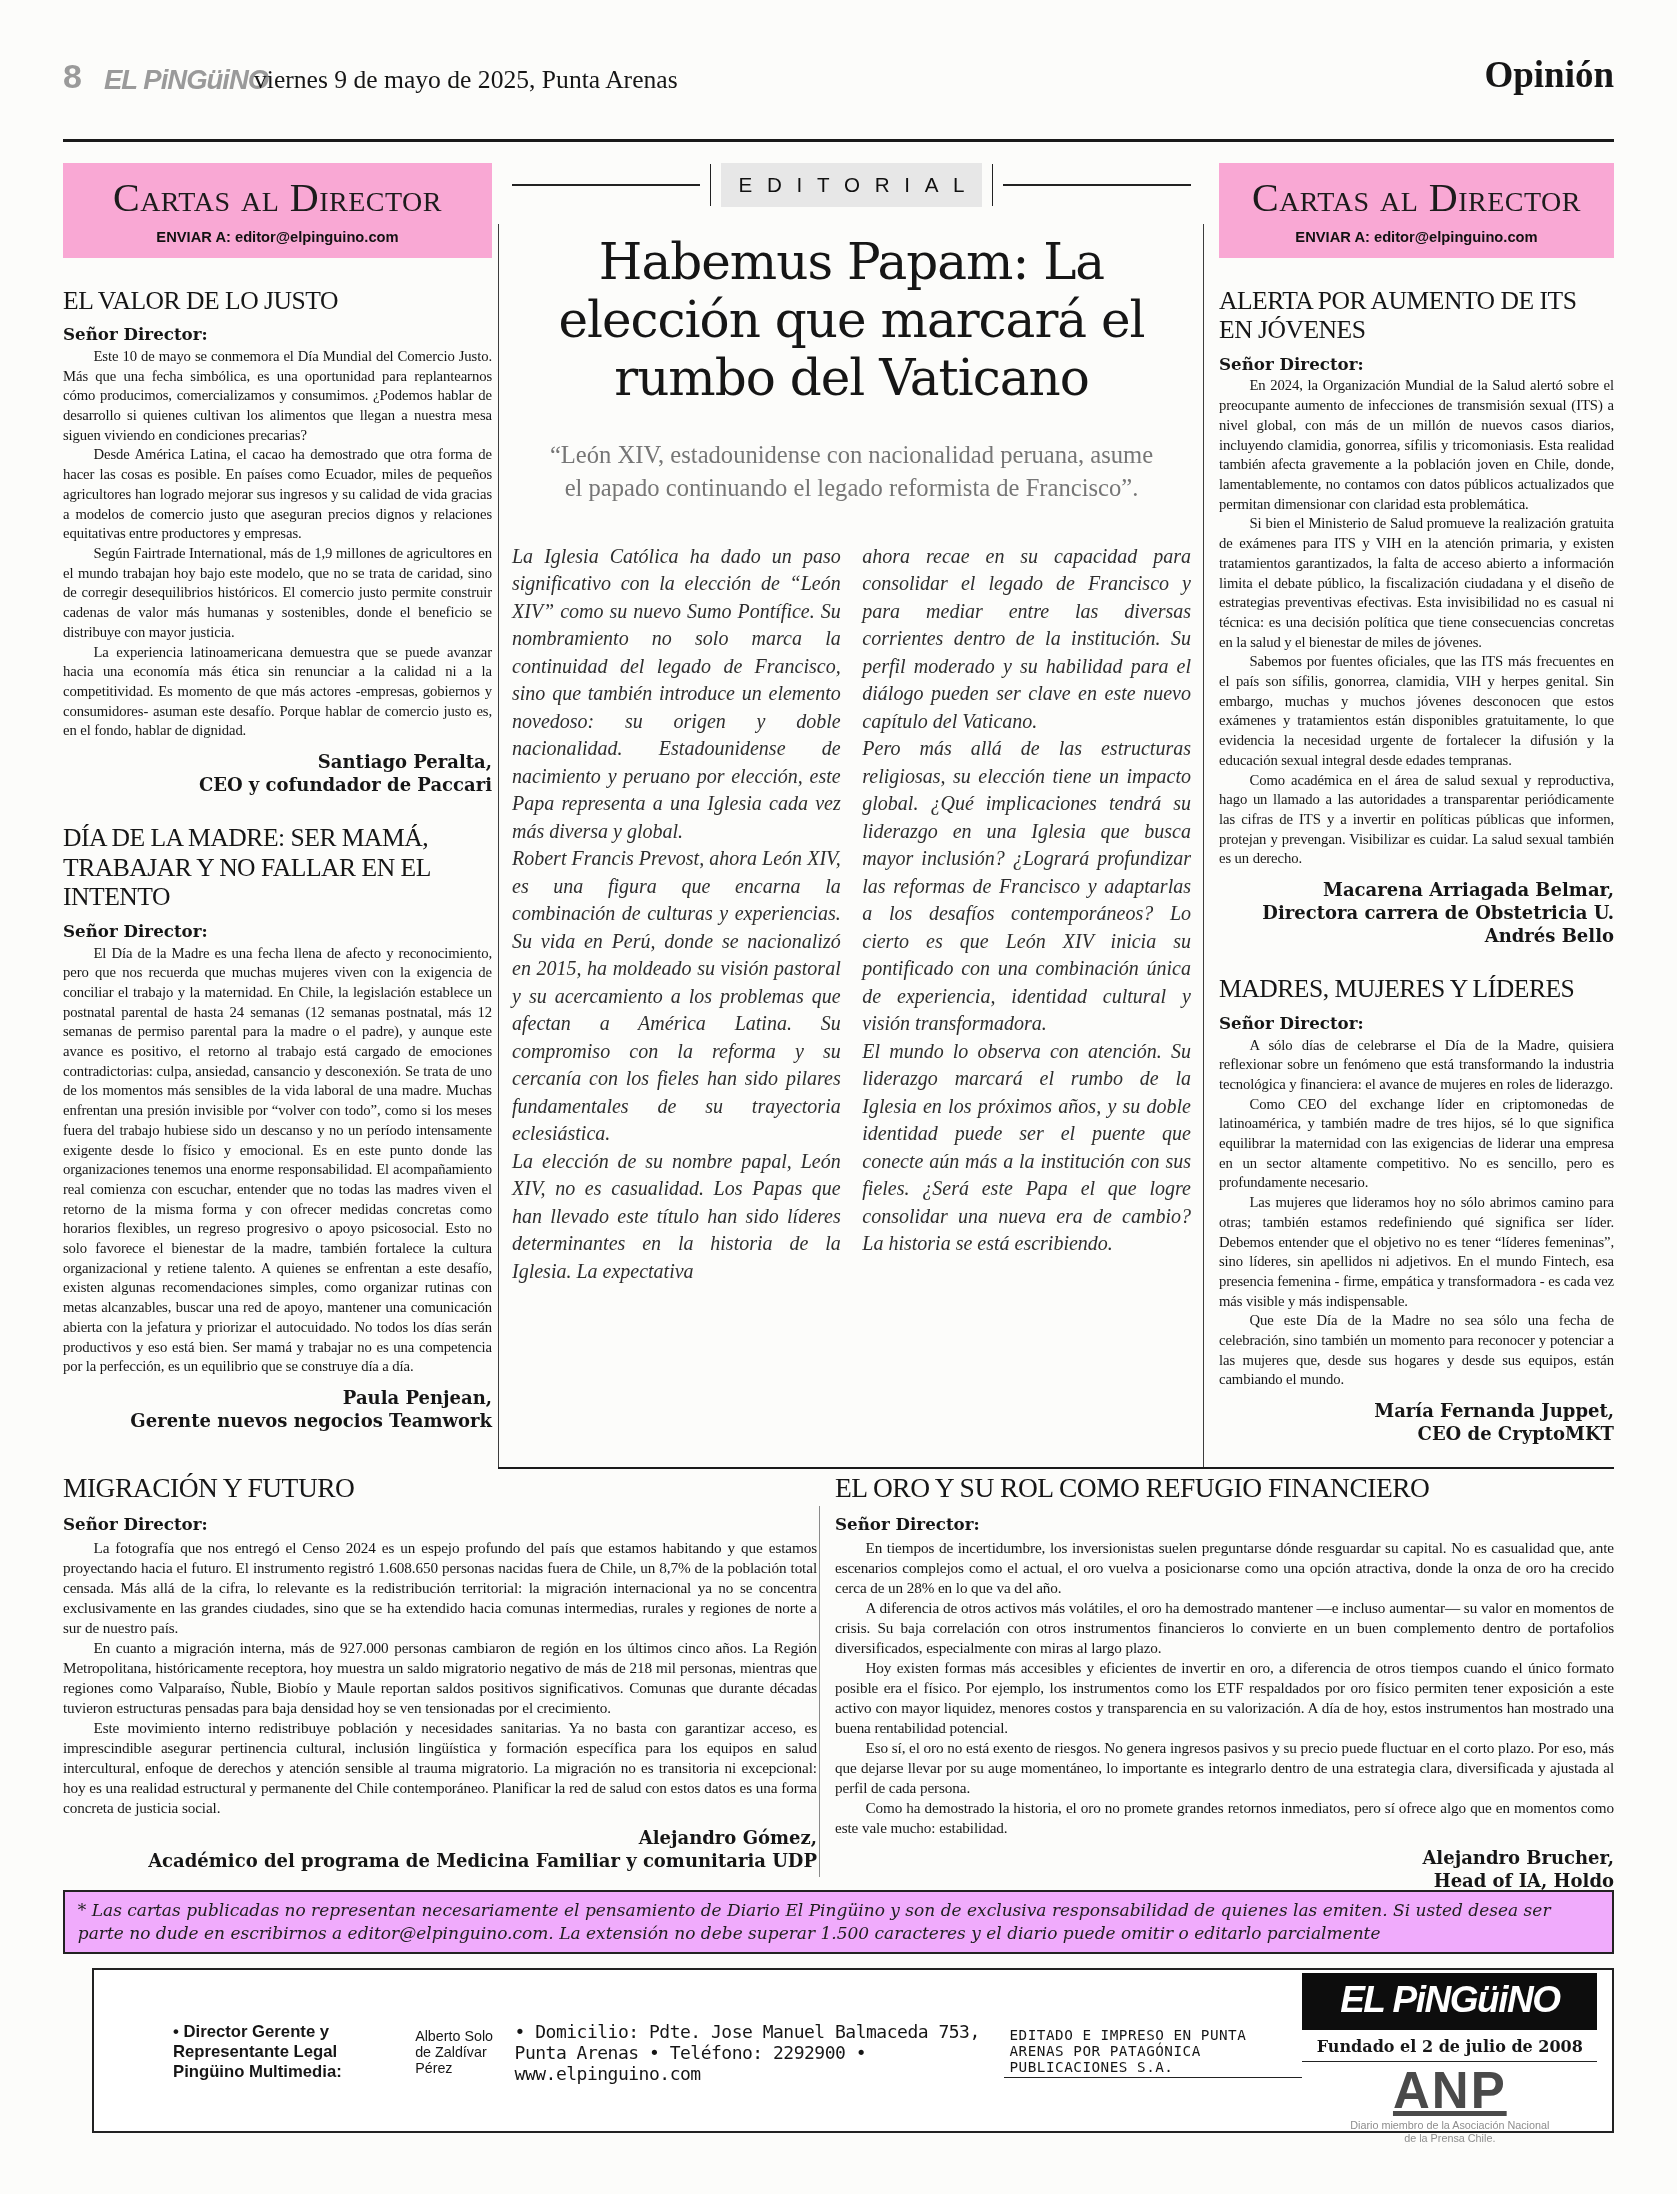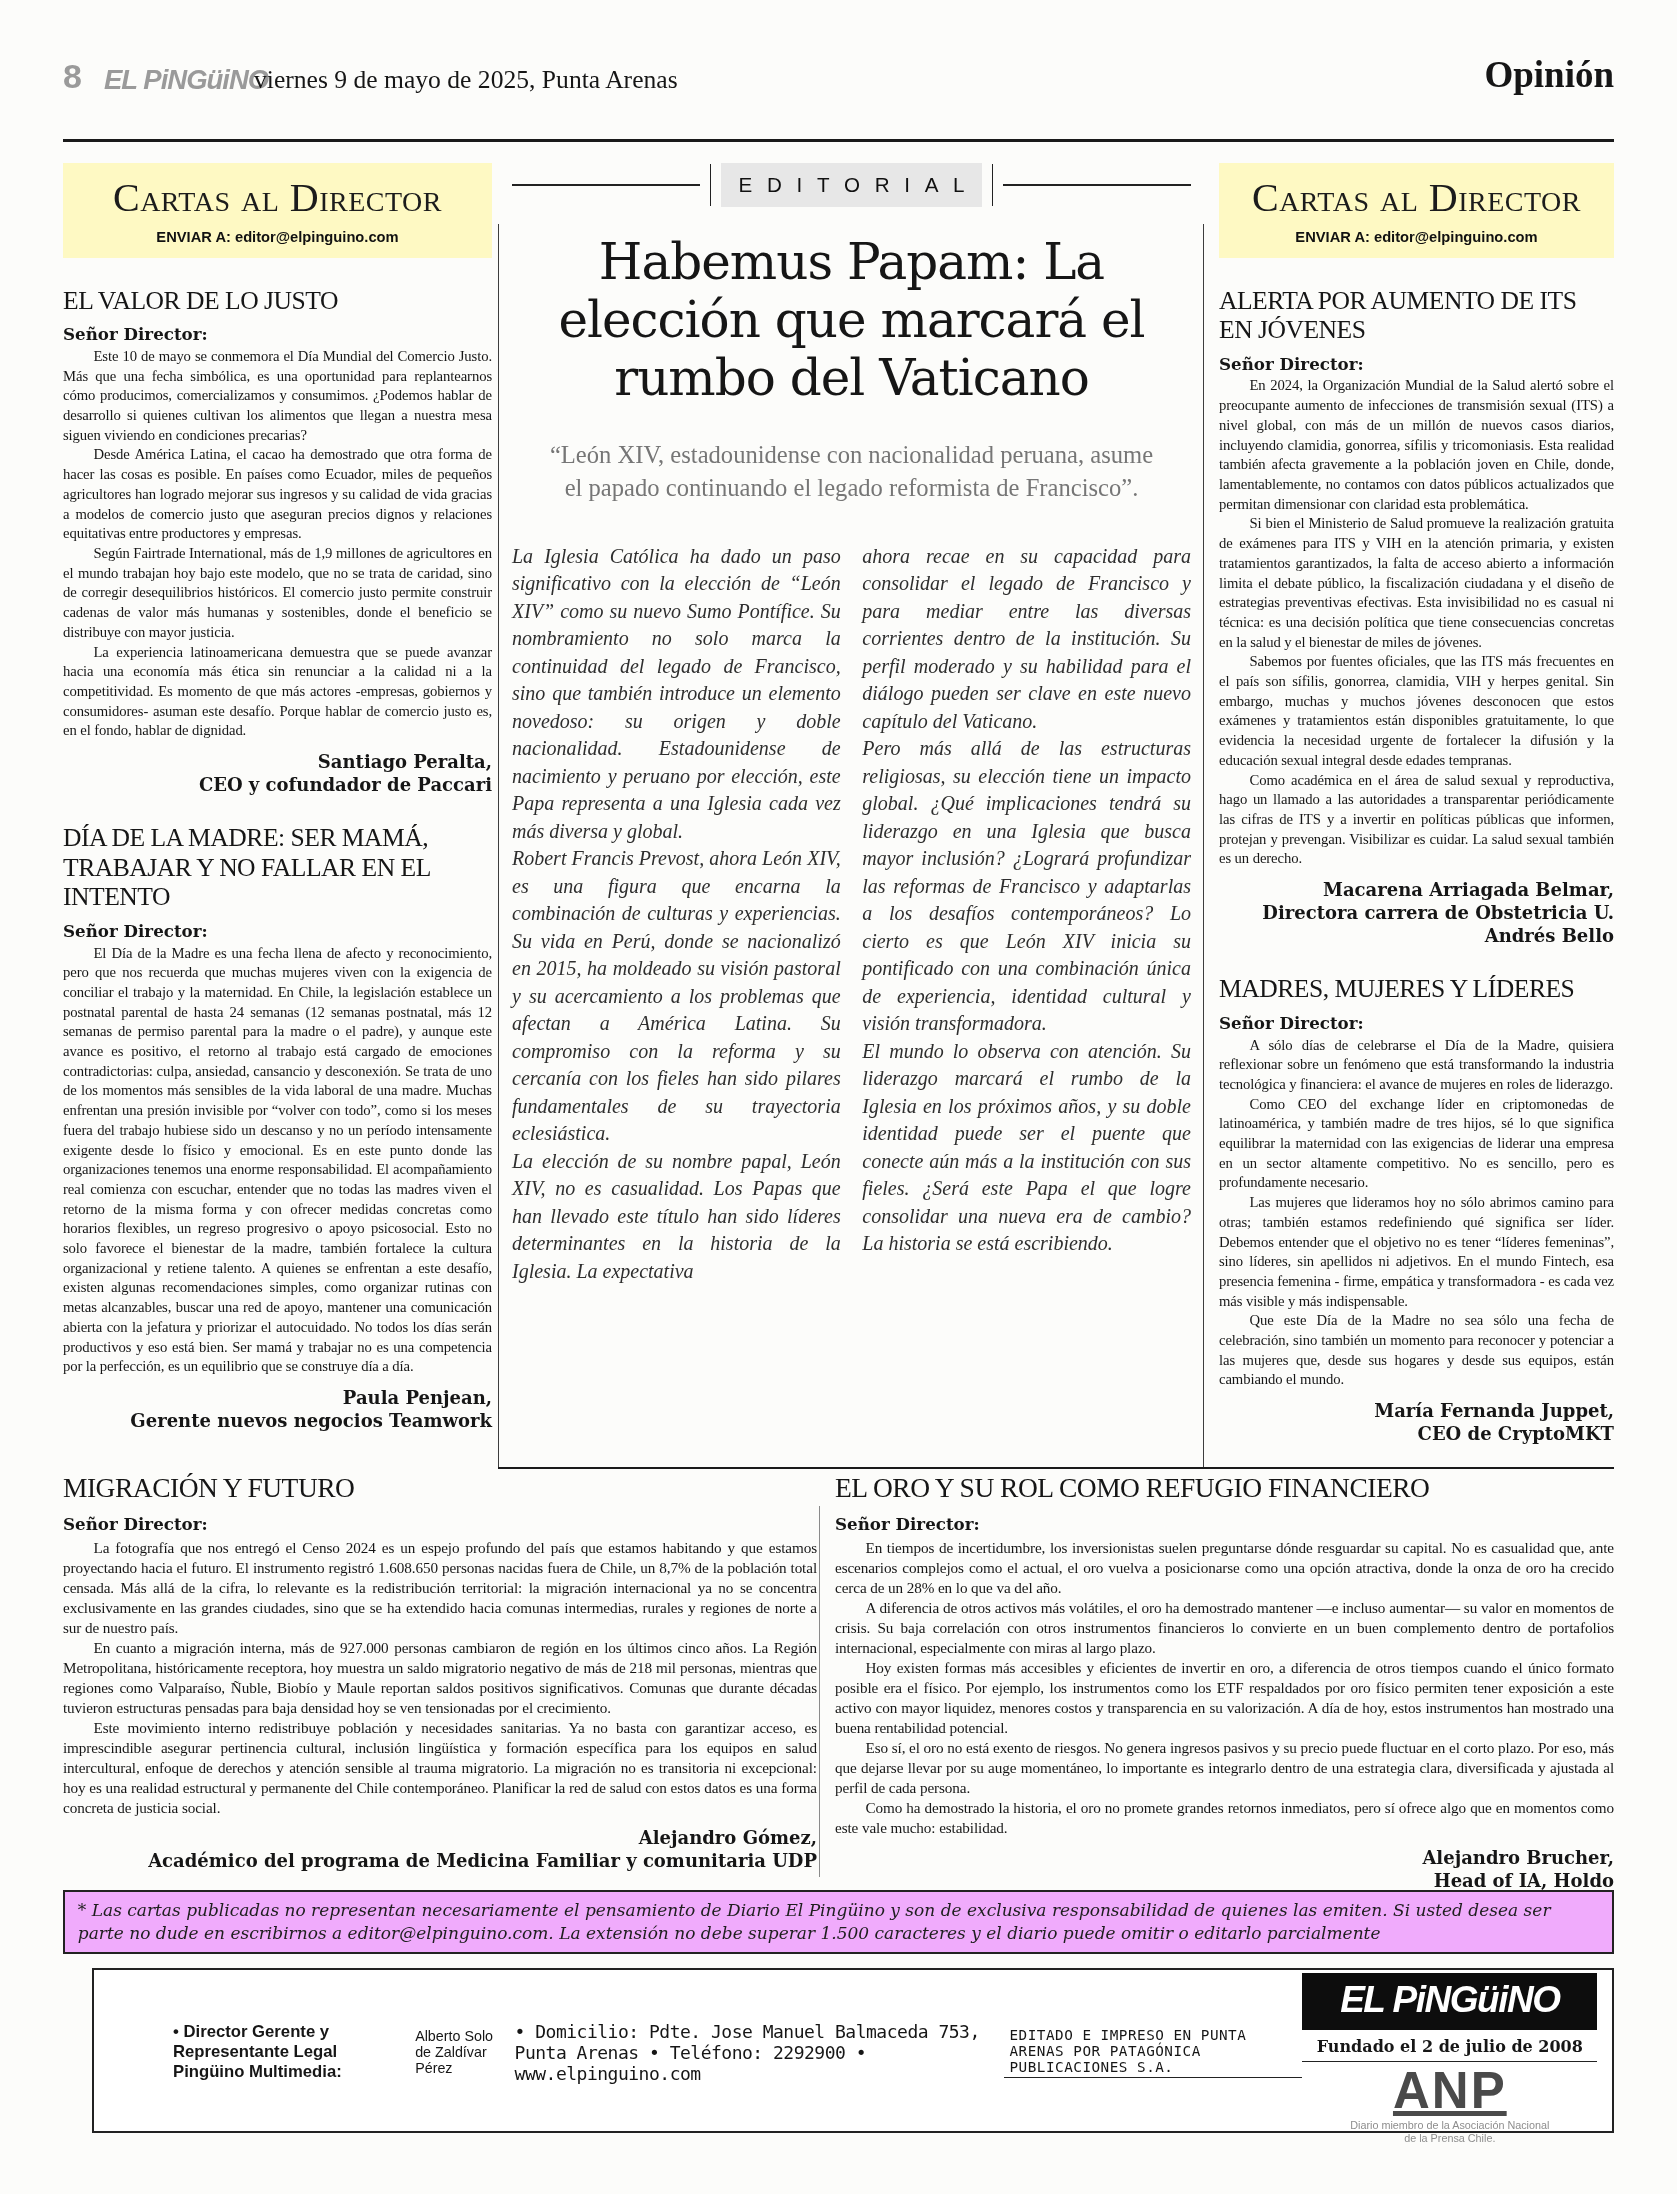--- a/index.html
+++ b/index.html
@@ -17,21 +17,21 @@
   
   .vrule { position:absolute; width:1px; background:#3d3d3d; }
   #vr1 { left:498px; top:224px; height:1243px; }
   #vr2 { left:1203px; top:224px; height:1243px; }
   #vr3 { left:819px; top:1506px; height:371px; background:#8a8a8a; }
   .hr-mid { position:absolute; left:498px; top:1467px; width:1116px; height:2px; background:#1a1a1a; }
 
   
   .colL { position:absolute; left:63px; top:163px; width:429px; }
   .colR { position:absolute; left:1219px; top:163px; width:395px; }
-  .cartas-box { background:#fef9c3; text-align:center; padding:14.7px 3.9px 12.8px; }
+  .cartas-box { background:#f9a8d4; text-align:center; padding:14.7px 3.9px 12.8px; }
   .cartas-title { font-family:"Liberation Serif", serif; font-variant:small-caps; font-size:40px; line-height:1; letter-spacing:0.5px; color:#1c1c1c; }
   .cartas-sub { margin-top:11.8px; font:700 14.7px "Liberation Sans", sans-serif; color:#111; }
 
   .letter-title { font:400 25.6px/29.5px "Liberation Serif", serif; margin:27.5px 0 8.8px; letter-spacing:-0.5px; }
   .salutation { font:700 16.7px "DejaVu Serif", serif; margin:8.8px 0 2.9px; }
   .letter-body p { font:400 14.7px/19.7px "Liberation Serif", serif; letter-spacing:-0.1px;
                    text-align:justify; text-indent:30.5px; margin:0; }
   .sig-name { text-align:right; font:700 18px/23px "DejaVu Serif", serif; margin:8.8px 0 0; }
   .sig-role { text-align:right; font:700 18px/23px "DejaVu Serif", serif; margin:0; }
 
@@ -194,21 +194,21 @@
       </div>
     <p class="sig-name">Alejandro Gómez,</p>
     <p class="sig-role">Académico del programa de Medicina Familiar y comunitaria UDP</p>
   </section>
 
   <section class="bottomR">
     <h2 class="bottom-title">EL ORO Y SU ROL COMO REFUGIO FINANCIERO</h2>
     <p class="salutation">Señor Director:</p>
     <div class="bottom-body">
         <p>En tiempos de incertidumbre, los inversionistas suelen preguntarse dónde resguardar su capital. No es casualidad que, ante escenarios complejos como el actual, el oro vuelva a posicionarse como una opción atractiva, donde la onza de oro ha crecido cerca de un 28% en lo que va del año.</p>
-        <p>A diferencia de otros activos más volátiles, el oro ha demostrado mantener —e incluso aumentar— su valor en momentos de crisis. Su baja correlación con otros instrumentos financieros lo convierte en un buen complemento dentro de portafolios internacional, especialmente con miras al largo plazo.</p>
+        <p>A diferencia de otros activos más volátiles, el oro ha demostrado mantener —e incluso aumentar— su valor en momentos de crisis. Su baja correlación con otros instrumentos financieros lo convierte en un buen complemento dentro de portafolios diversificados, especialmente con miras al largo plazo.</p>
         <p>Hoy existen formas más accesibles y eficientes de invertir en oro, a diferencia de otros tiempos cuando el único formato posible era el físico. Por ejemplo, los instrumentos como los ETF respaldados por oro físico permiten tener exposición a este activo con mayor liquidez, menores costos y transparencia en su valorización. A día de hoy, estos instrumentos han mostrado una buena rentabilidad potencial.</p>
         <p>Eso sí, el oro no está exento de riesgos. No genera ingresos pasivos y su precio puede fluctuar en el corto plazo. Por eso, más que dejarse llevar por su auge momentáneo, lo importante es integrarlo dentro de una estrategia clara, diversificada y ajustada al perfil de cada persona.</p>
         <p>Como ha demostrado la historia, el oro no promete grandes retornos inmediatos, pero sí ofrece algo que en momentos como este vale mucho: estabilidad.</p>
       </div>
     <p class="sig-name">Alejandro Brucher,</p>
     <p class="sig-role">Head of IA, Holdo</p>
   </section>
 
   <div class="disclaimer-box">* Las cartas publicadas no representan necesariamente el pensamiento de Diario El Pingüino y son de exclusiva responsabilidad de quienes las emiten. Si usted desea ser parte no dude en escribirnos a editor@elpinguino.com. La extensión no debe superar 1.500 caracteres y el diario puede omitir o editarlo parcialmente</div>
 

